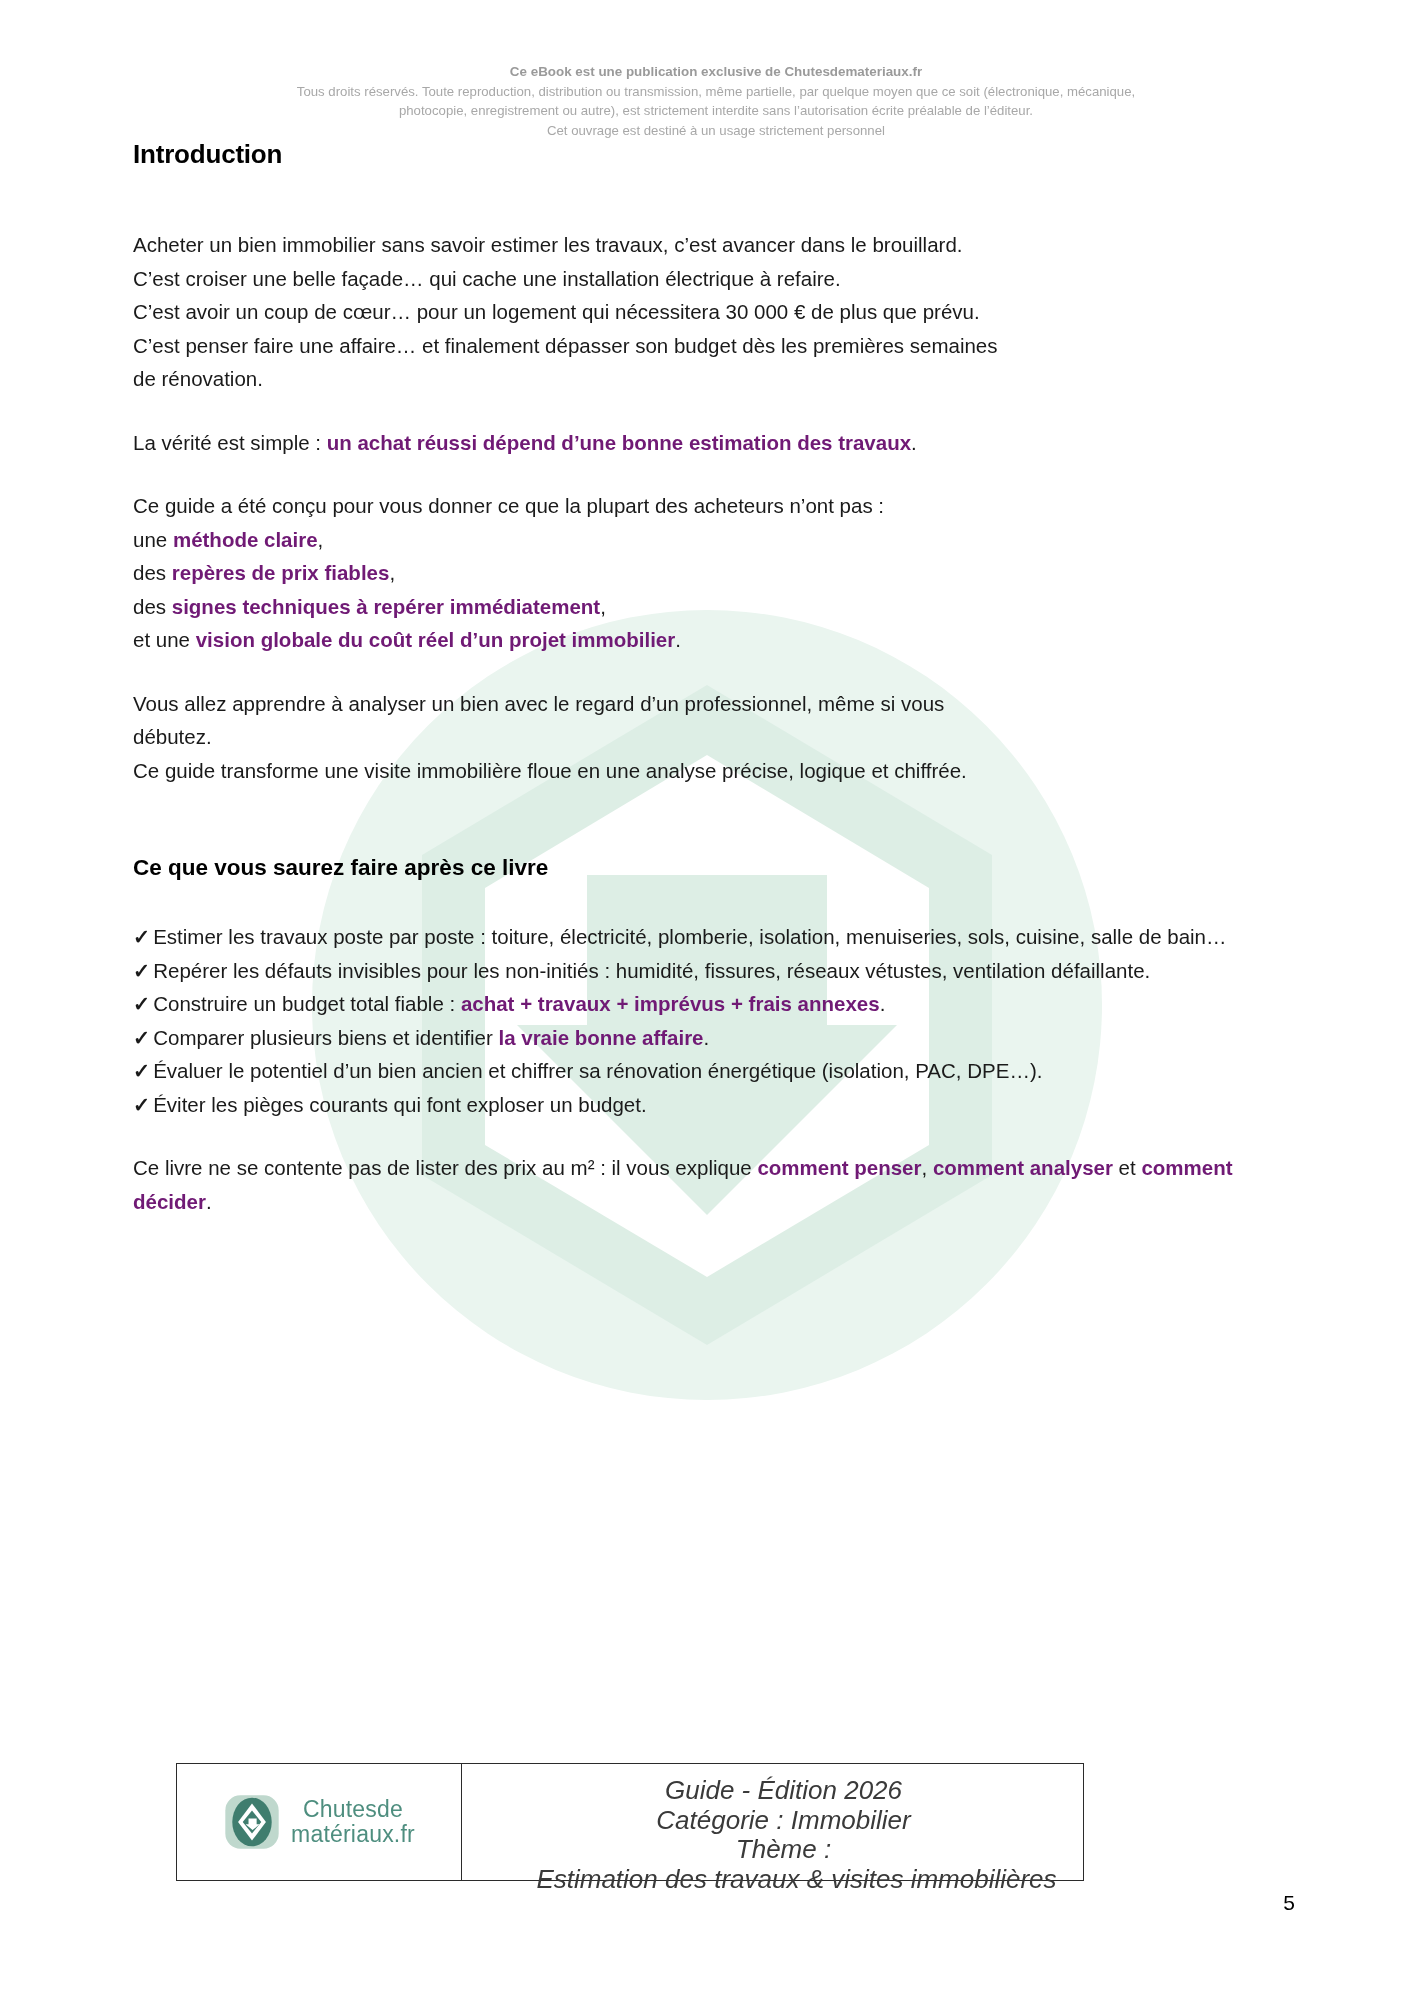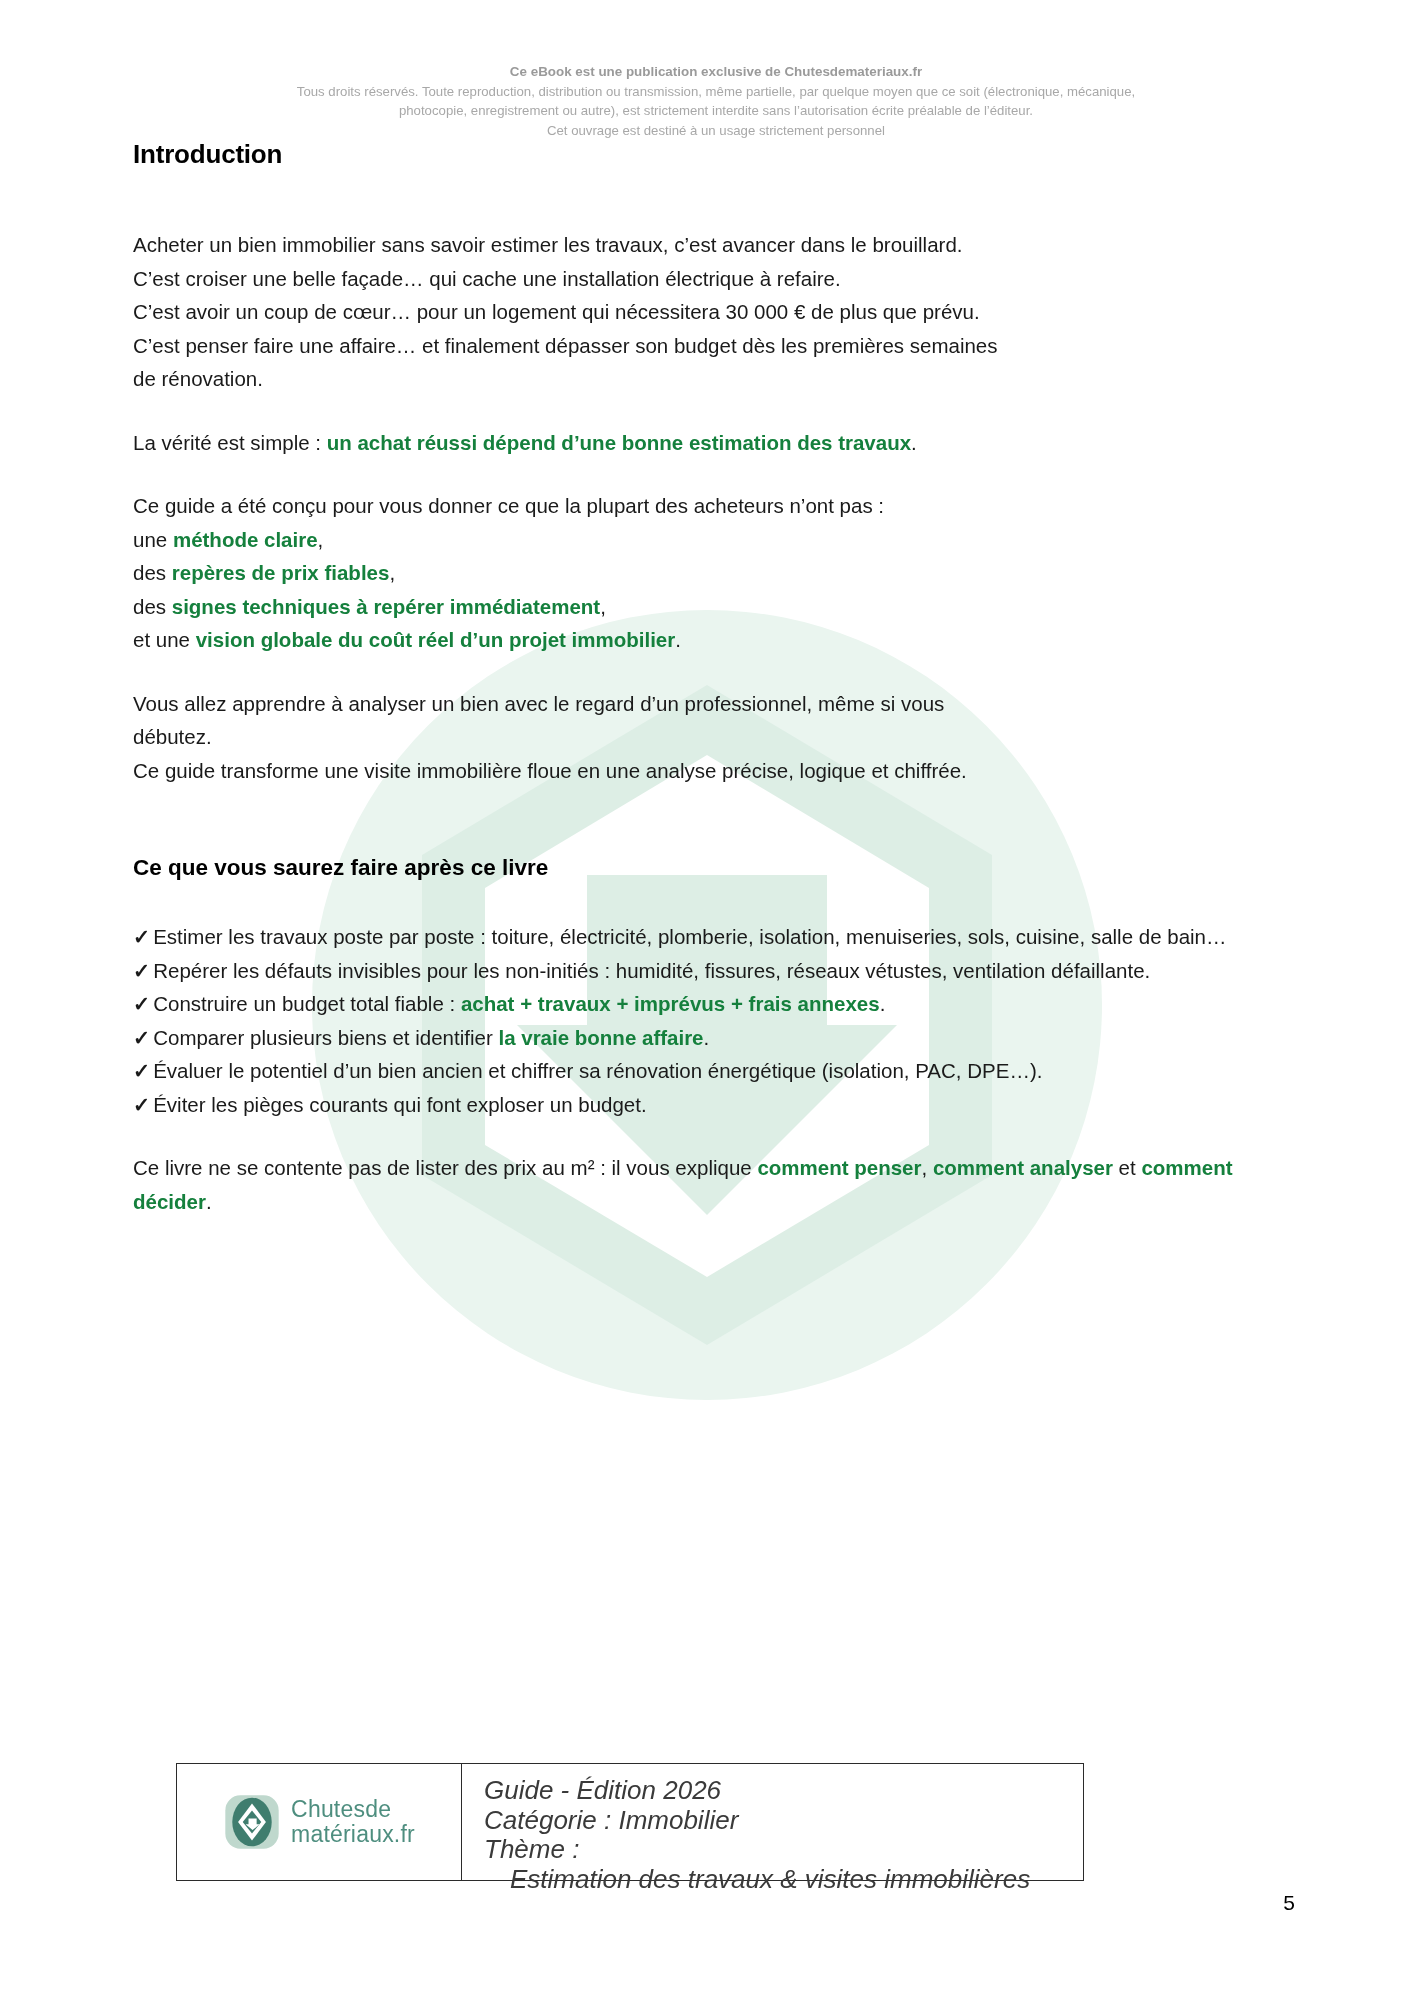--- a/index.html
+++ b/index.html
@@ -90,34 +90,35 @@
   .check-line {
     font-size: 20.5px;
     line-height: 33.5px;
     color: #1a1a1a;
   }
   .check-mark {
     font-weight: 600;
     padding-right: 3px;
   }
 
-  b, strong { font-weight: bold; color: #15803d; }
+  b, strong { font-weight: bold; color: #701a75; }
 
   
   .footer-box {
     position: absolute;
     left: 176px;
     top: 1763px;
     width: 908px;
     height: 118px;
     border: 1.5px solid #2b2b2b;
     box-sizing: border-box;
     display: flex;
     z-index: 3;
     background: #fff;
+    text-align: center;
   }
   .footer-logo-cell {
     width: 285px;
     border-right: 1.5px solid #2b2b2b;
     display: flex;
     align-items: center;
     justify-content: center;
     box-sizing: border-box;
   }
   .logo-wrap { display: flex; align-items: center; gap: 10px; }

